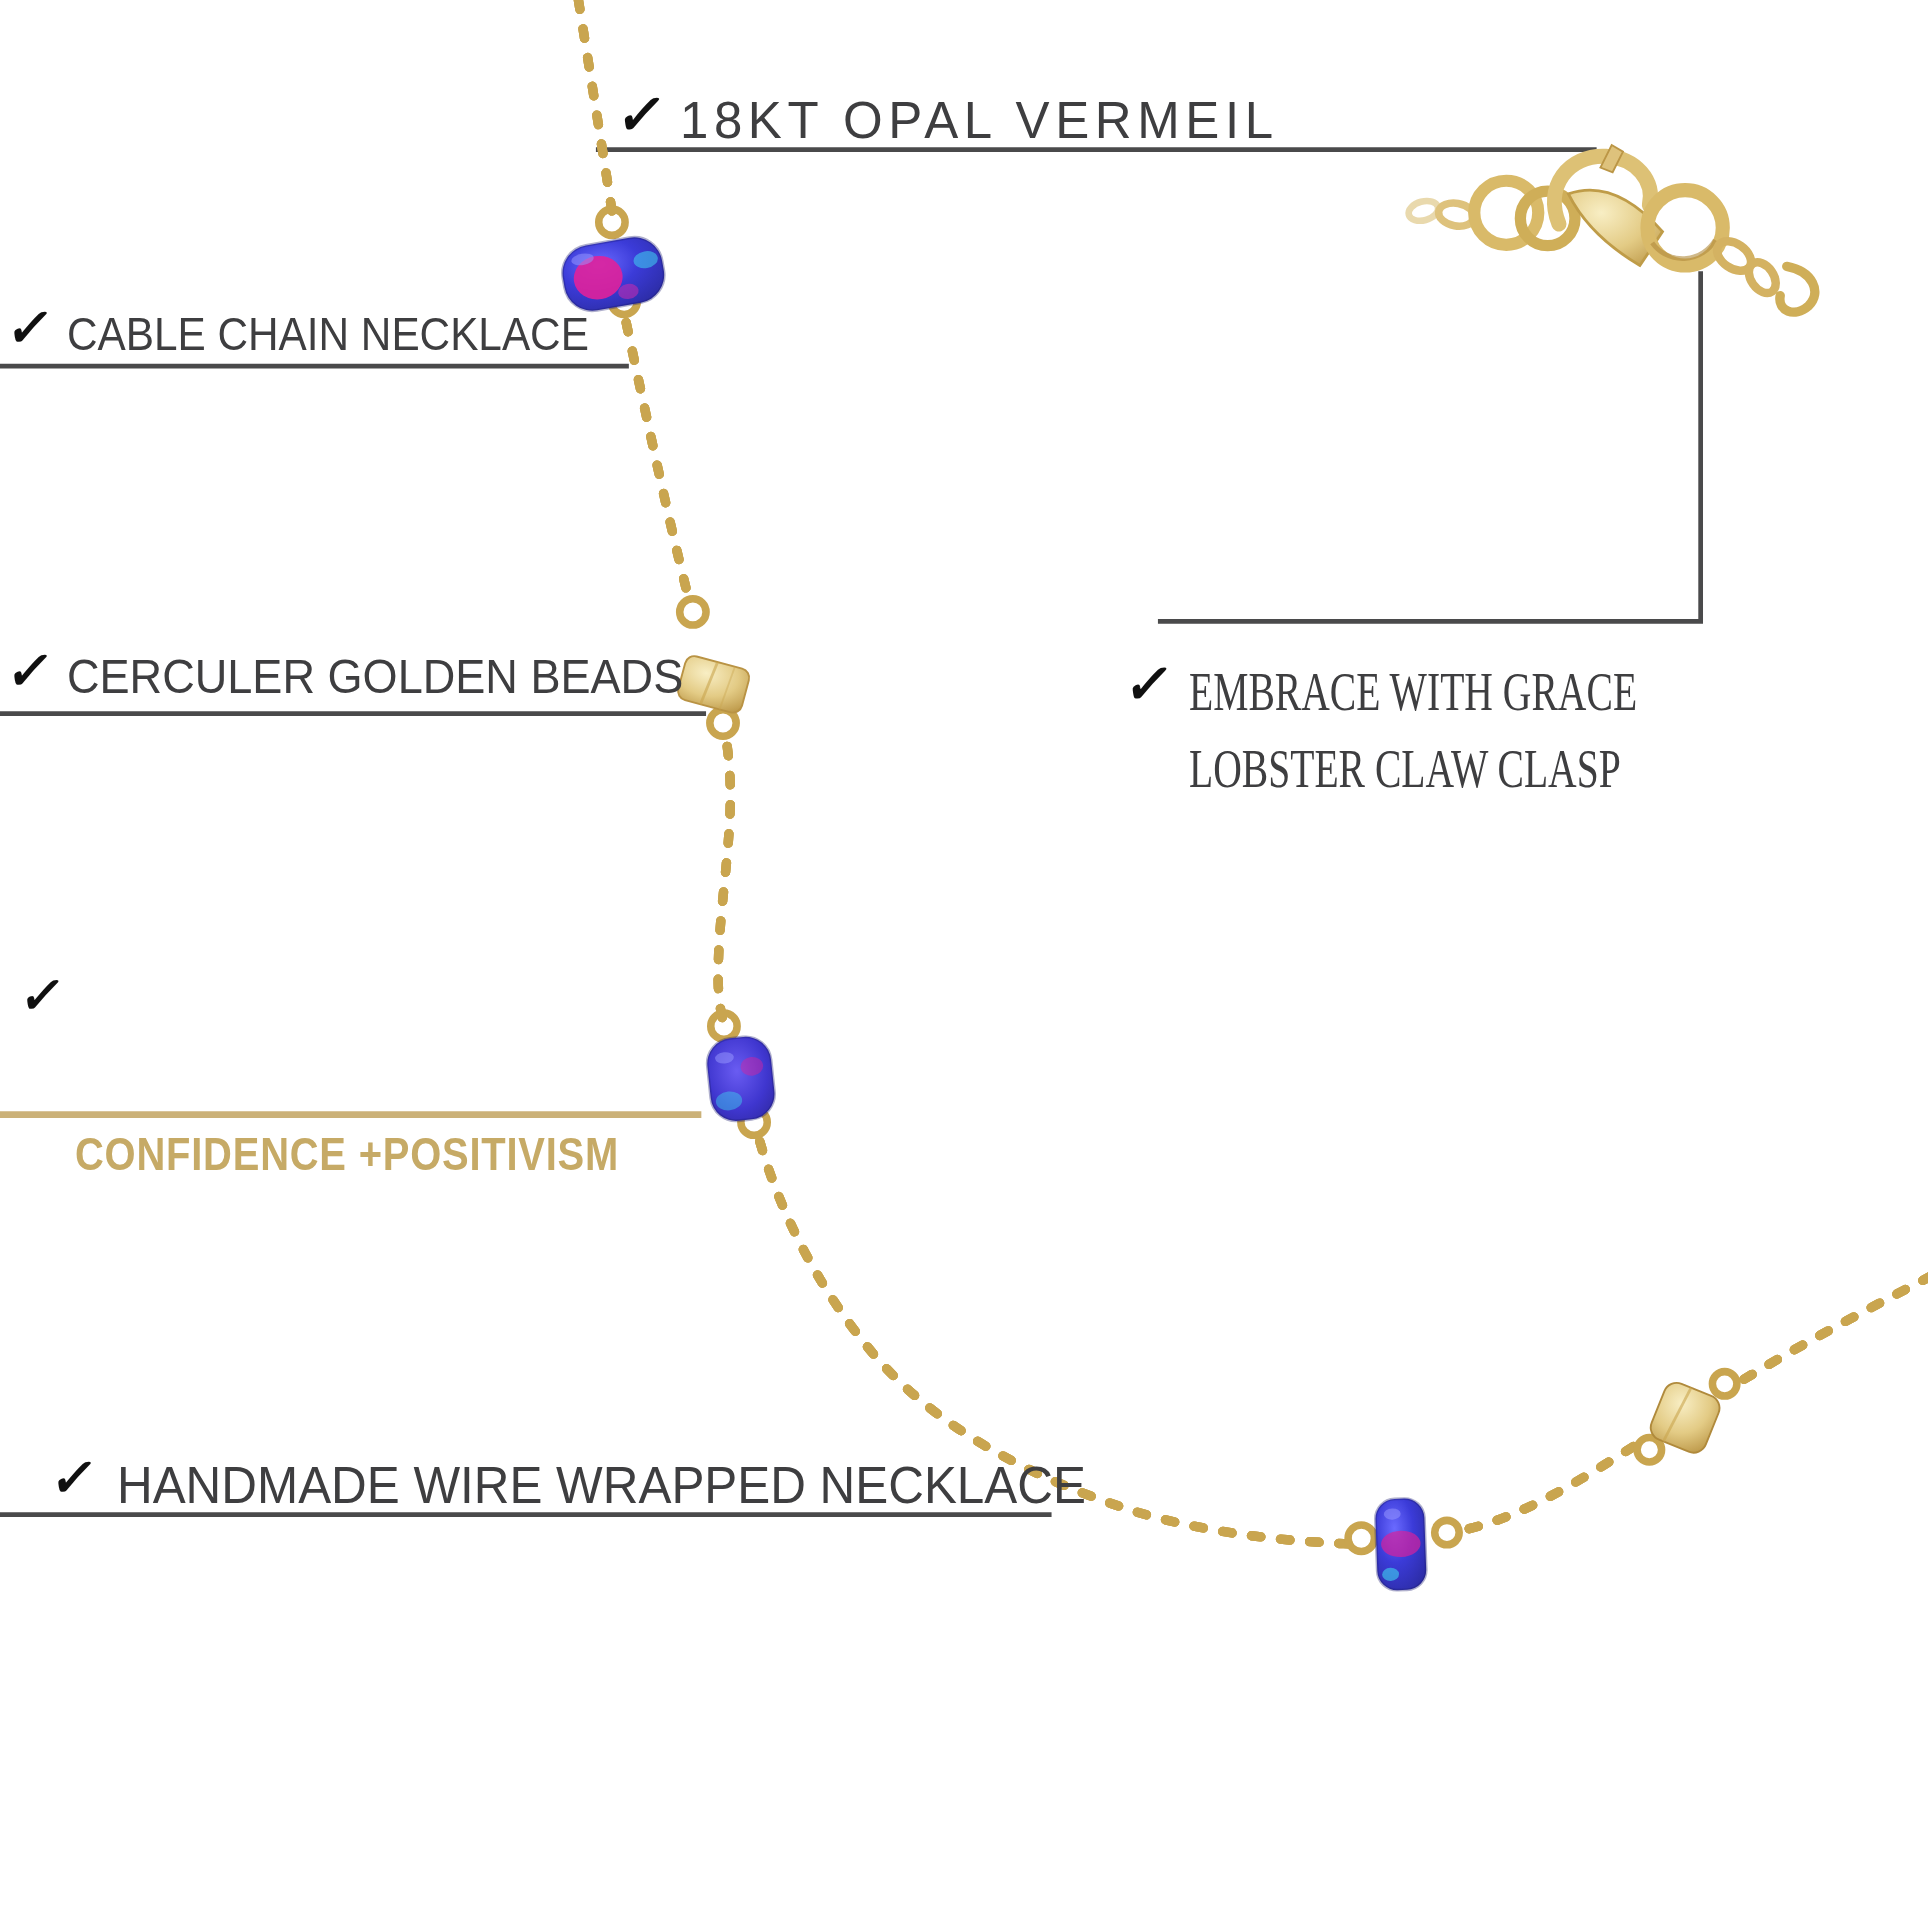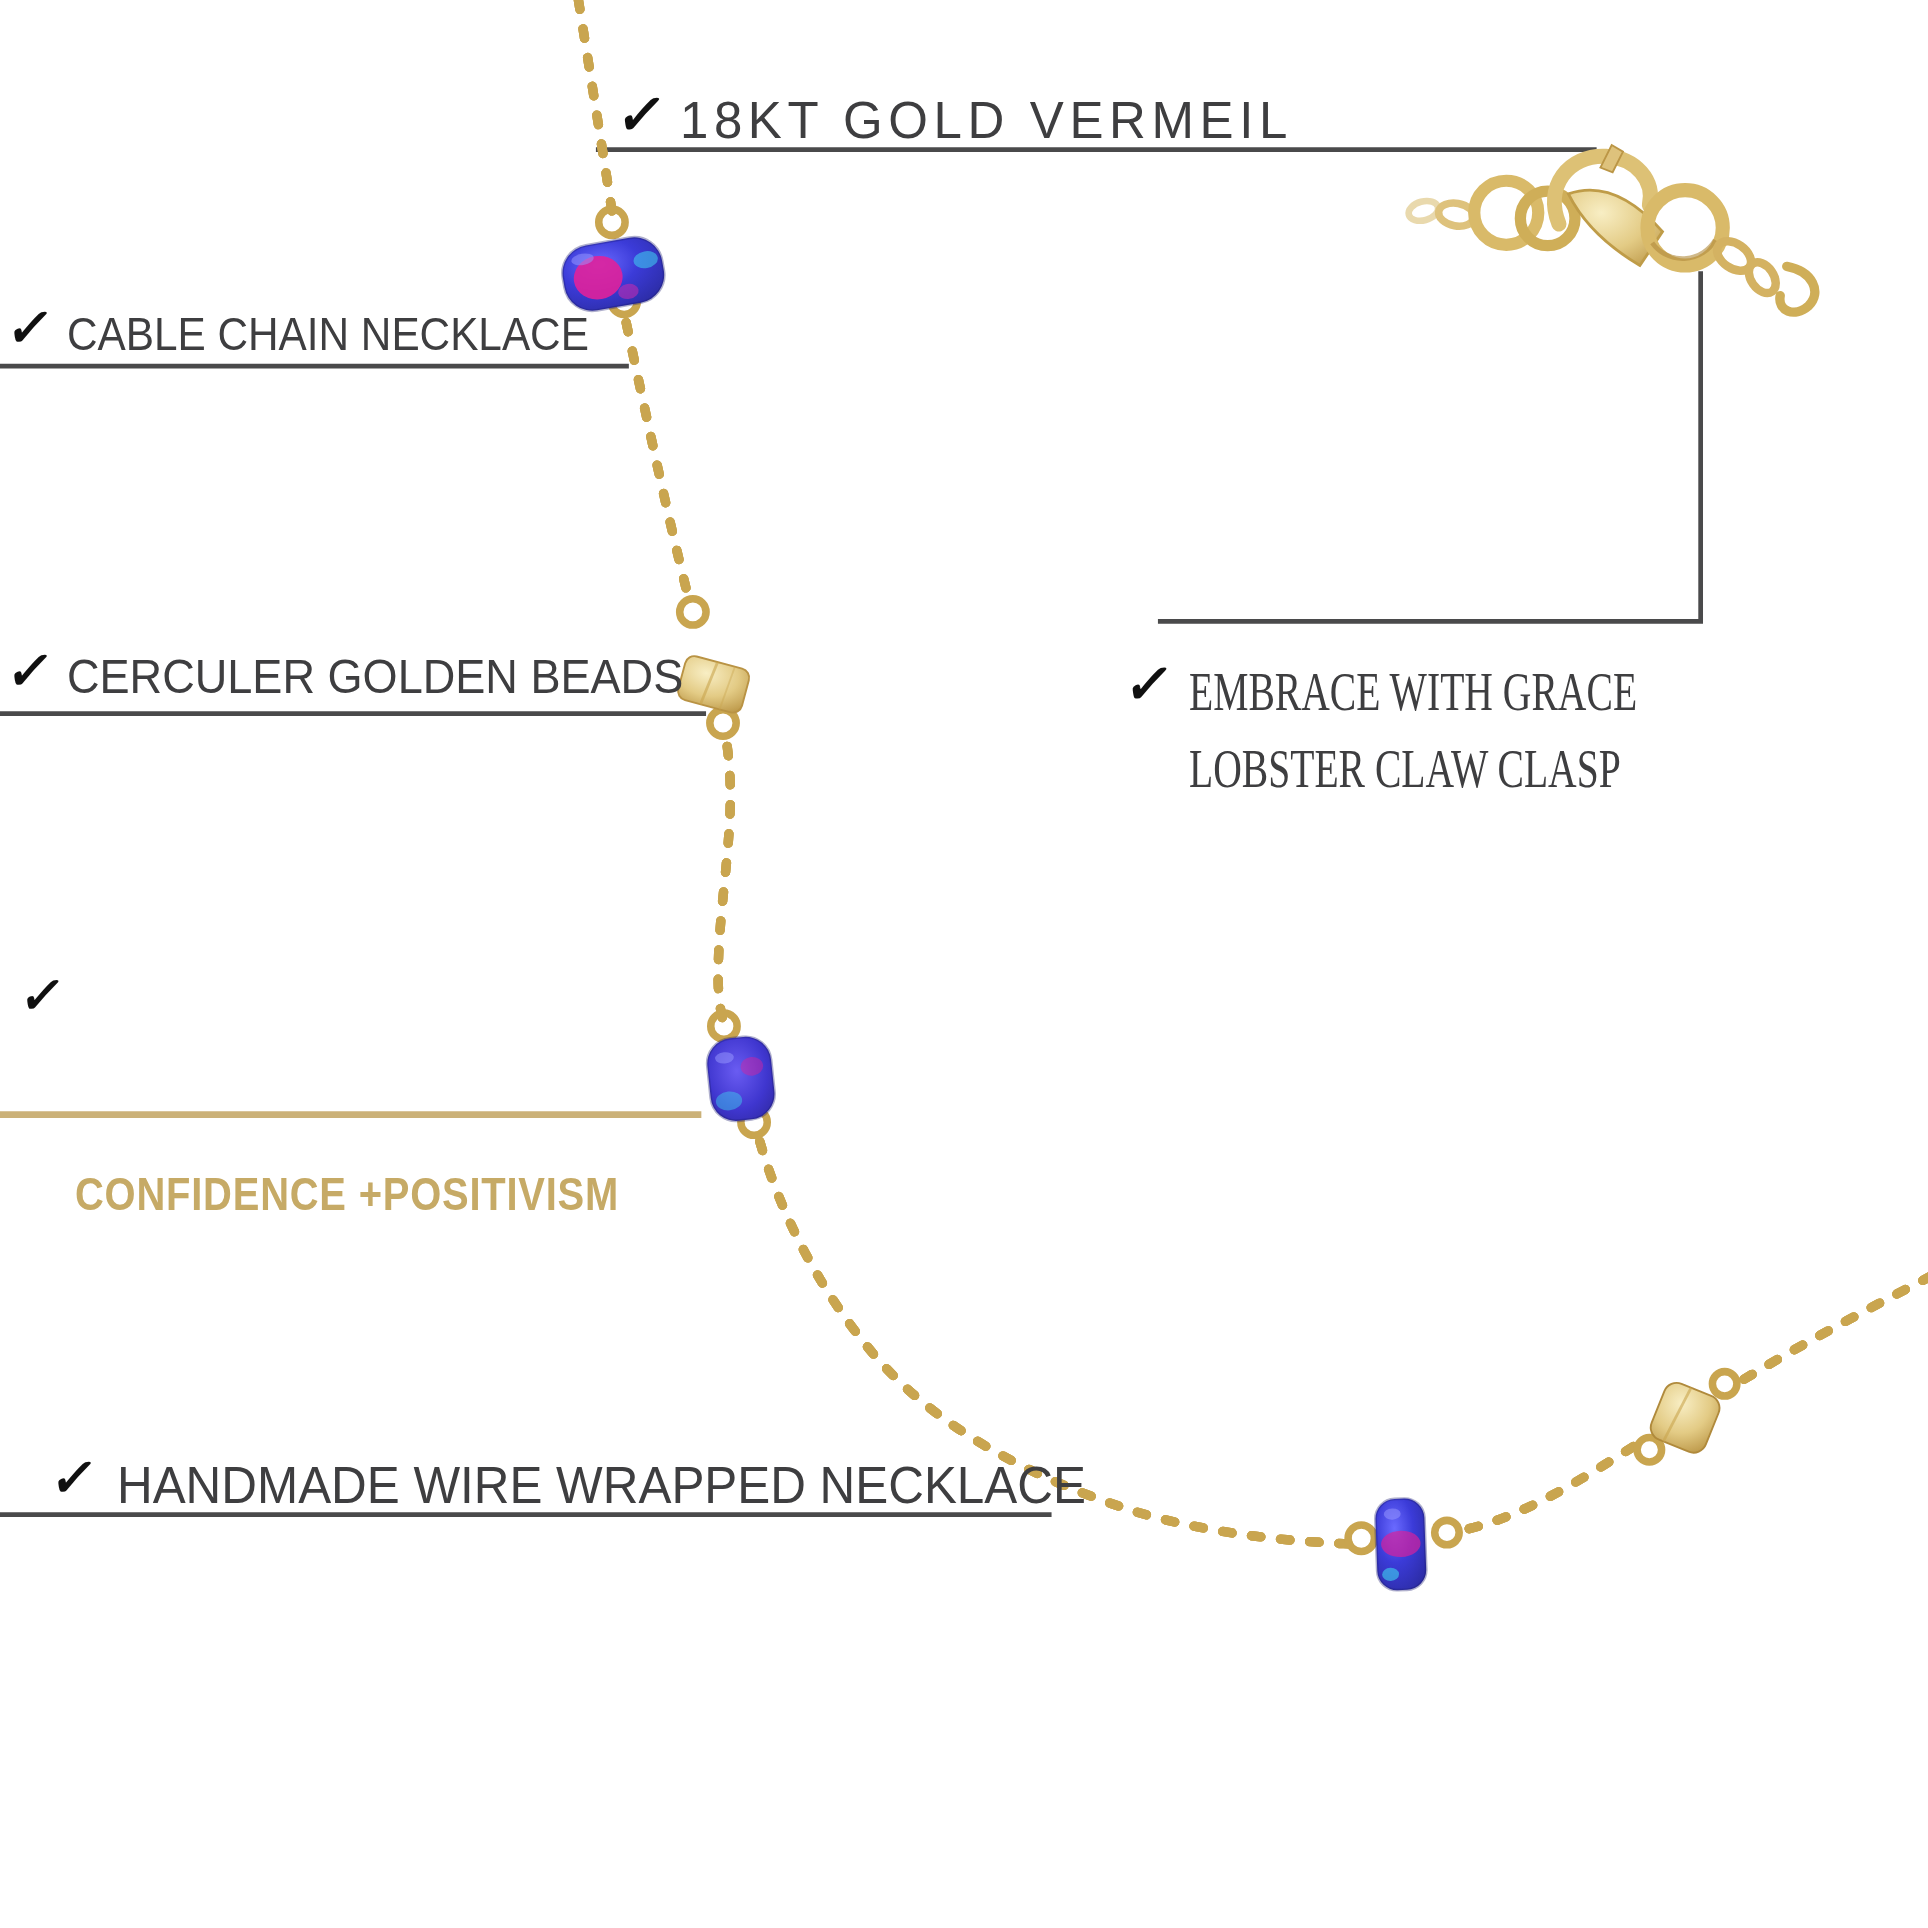--- a/index.html
+++ b/index.html
@@ -125,38 +125,38 @@
       <circle cx="1790" cy="242" r="40" fill="none" stroke="#d9ba69" stroke-width="15"></circle>
       <path d="M 1755 258 A 40 40 0 0 0 1822 255" fill="none" stroke="#b08a3c" stroke-width="5" opacity="0.6"></path>
       <ellipse cx="1842" cy="272" rx="20" ry="13" transform="rotate(35 1842 272)" fill="none" stroke="#d4b262" stroke-width="9"></ellipse>
       <ellipse cx="1872" cy="295" rx="18" ry="12" transform="rotate(55 1872 295)" fill="none" stroke="#d4b262" stroke-width="9"></ellipse>
       <path d="M 1898 283 C 1925 288 1936 310 1921 325 C 1906 338 1888 330 1891 314" fill="none" stroke="#cfae58" stroke-width="10" stroke-linecap="round"></path>
     </g>
   </svg>
 
   <div class="callout" style="left:618px;top:87px;">
     <span class="check" style="font-size:56px;">✓</span>
-    <span class="lbl" style="font-size:51px;letter-spacing:5.6px;margin-left:15px;margin-top:3.8px;">18KT GOLD VERMEIL</span>
+    <span class="lbl" style="font-size:51px;letter-spacing:5.6px;margin-left:15px;margin-top:3.8px;">18KT OPAL VERMEIL</span>
   </div>
 
   <div class="callout" style="left:7.5px;top:301px;">
     <span class="check" style="font-size:53px;">✓</span>
     <span class="lbl" style="font-size:47px;transform:scaleX(0.90);margin-left:15px;margin-top:4.7px;">CABLE CHAIN NECKLACE</span>
   </div>
 
   <div class="callout" style="left:7.5px;top:644px;">
     <span class="check" style="font-size:53px;">✓</span>
     <span class="lbl" style="font-size:49px;transform:scaleX(0.92);margin-left:15px;margin-top:3.8px;">CERCULER GOLDEN BEADS</span>
   </div>
 
   <div class="callout" style="left:21px;top:970px;">
     <span class="check" style="font-size:51px;">✓</span>
   </div>
 
-  <div class="callout" style="left:75px;top:1166px;">
+  <div class="callout" style="left:75px;top:1126px;">
     <span class="lbl gold-tag" style="font-size:47px;transform:scaleX(0.85);letter-spacing:0.9px;">CONFIDENCE +POSITIVISM</span>
   </div>
 
   <div class="callout" style="left:1126px;top:657px;">
     <span class="check" style="font-size:55px;">✓</span>
     <div class="lines" style="margin-left:17px;margin-top:2.8px;">
       <span class="lbl" style="font-size:55px;transform:scaleX(0.72);">EMBRACE WITH GRACE</span>
       <span class="lbl" style="font-size:55px;transform:scaleX(0.72);margin-top:12.2px;">LOBSTER CLAW CLASP</span>
     </div>
   </div>

